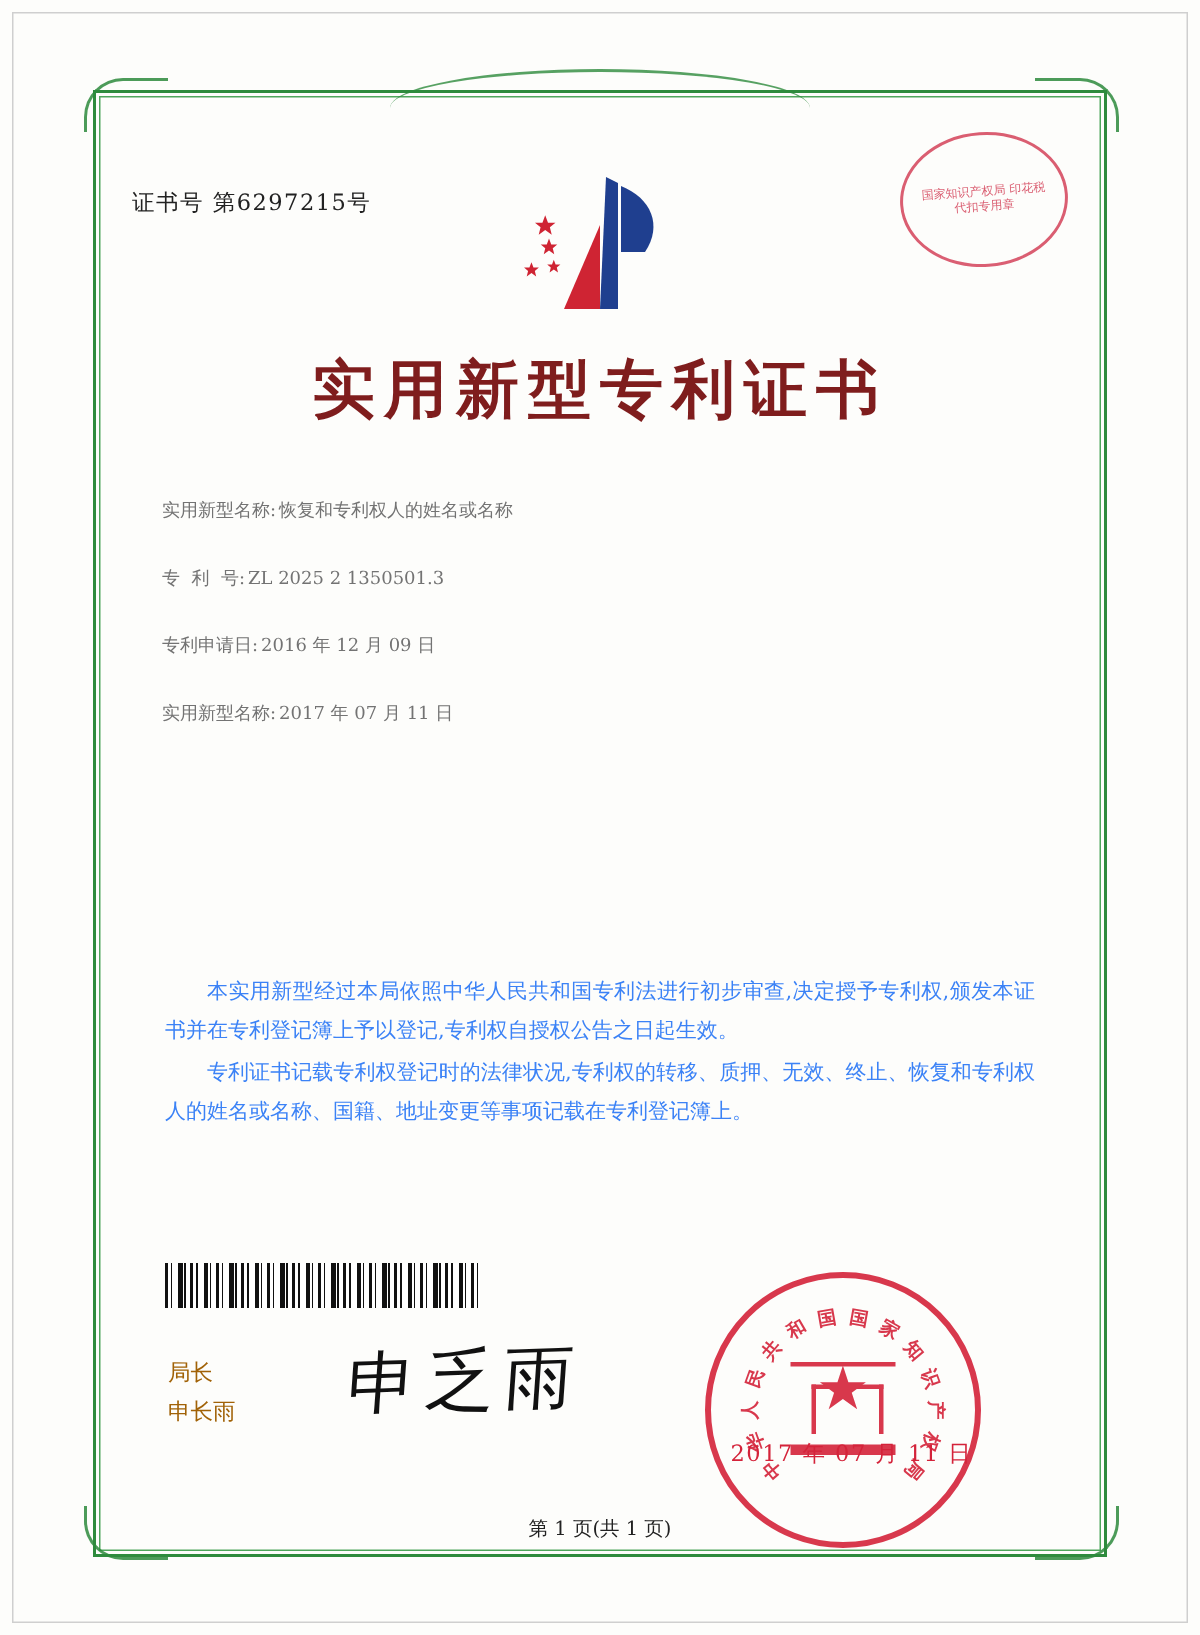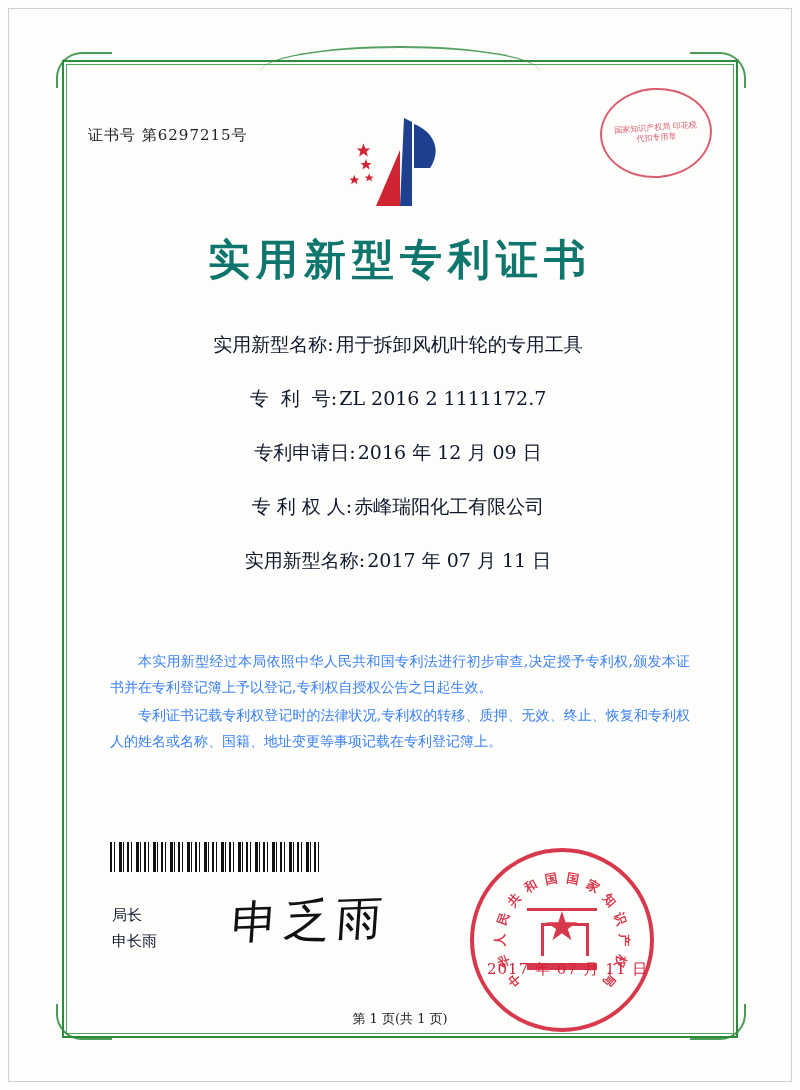--- a/index.html
+++ b/index.html
@@ -100,37 +100,36 @@
 
   .title {
     position: absolute;
     left: 0; top: 232px;
     width: 800px;
     text-align: center;
     font-size: 42px;
     font-weight: bold;
     letter-spacing: 6px;
     font-family: "DejaVu Serif", "Liberation Serif", serif;
-    color: #0f766e;
+    color: #7f1d1d;
   }
 
   
   .fields {
     position: absolute;
     left: 108px; top: 332px;
     width: 580px;
     font-family: "DejaVu Serif", "Liberation Serif", serif;
   }
   .field {
     display: flex;
     align-items: baseline;
     margin-bottom: 28px;
-    font-size: 19px;
-    color: #0f172a;
-    justify-content: center;
+    font-size: 12px;
+    color: #737373;
   }
   .field-label { white-space: pre; }
   .field-value { margin-left: 2px; }
 
   
   .body-text {
     position: absolute;
     left: 110px; top: 648px;
     width: 580px;
     font-family: "DejaVu Serif", "Liberation Serif", serif;
@@ -158,21 +157,21 @@
     );
   }
 
   
   .sig-label {
     position: absolute;
     left: 112px; top: 902px;
     font-family: "DejaVu Serif", "Liberation Serif", serif;
     font-size: 15px;
     line-height: 26px;
-    color: #0f172a;
+    color: #a16207;
   }
   .sig-hand {
     position: absolute;
     left: 232px; top: 890px;
     font-size: 46px;
     letter-spacing: 6px;
     font-family: "DejaVu Serif", "Liberation Serif", serif;
     color: #111;
     transform: skewX(-6deg) rotate(-2deg);
   }
@@ -275,33 +274,29 @@
 
   <div class="seal-top">
     <span>国家知识产权局 印花税 代扣专用章</span>
   </div>
 
   <div class="title">实用新型专利证书</div>
 
   <div class="fields">
     <div class="field">
       <span class="field-label">实用新型名称:</span>
-      <span class="field-value">用于拆卸风机叶轮的专用工具</span>
+      <span class="field-value">恢复和专利权人的姓名或名称</span>
     </div>
     <div class="field">
       <span class="field-label">专  利  号:</span>
-      <span class="field-value">ZL 2016 2 1111172.7</span>
+      <span class="field-value">ZL 2025 2 1350501.3</span>
     </div>
     <div class="field">
       <span class="field-label">专利申请日:</span>
       <span class="field-value">2016 年 12 月 09 日</span>
-    </div>
-    <div class="field">
-      <span class="field-label">专 利 权 人:</span>
-      <span class="field-value">赤峰瑞阳化工有限公司</span>
     </div>
     <div class="field">
       <span class="field-label">实用新型名称:</span>
       <span class="field-value">2017 年 07 月 11 日</span>
     </div>
   </div>
 
   <div class="body-text">
     <p>本实用新型经过本局依照中华人民共和国专利法进行初步审查,决定授予专利权,颁发本证书并在专利登记簿上予以登记,专利权自授权公告之日起生效。</p>
     <p>专利证书记载专利权登记时的法律状况,专利权的转移、质押、无效、终止、恢复和专利权人的姓名或名称、国籍、地址变更等事项记载在专利登记簿上。</p>

